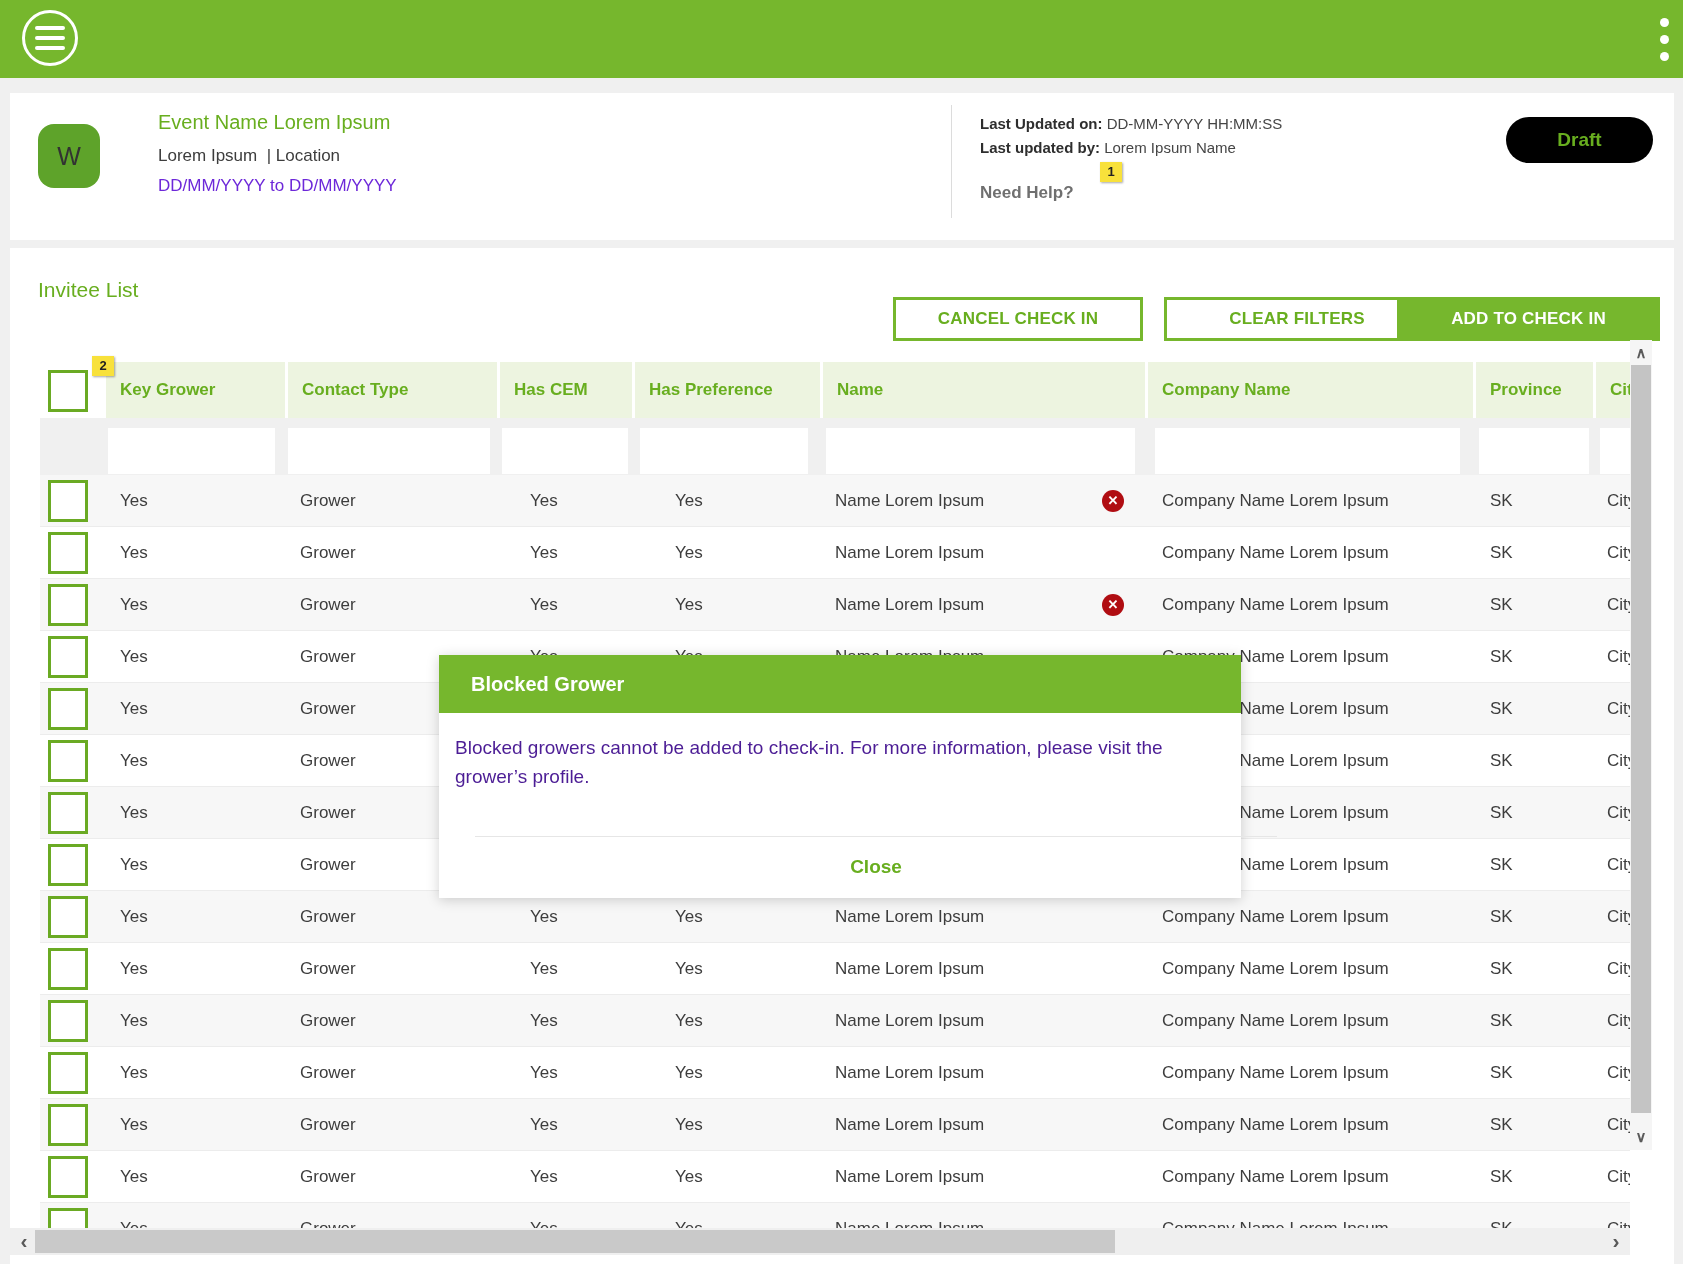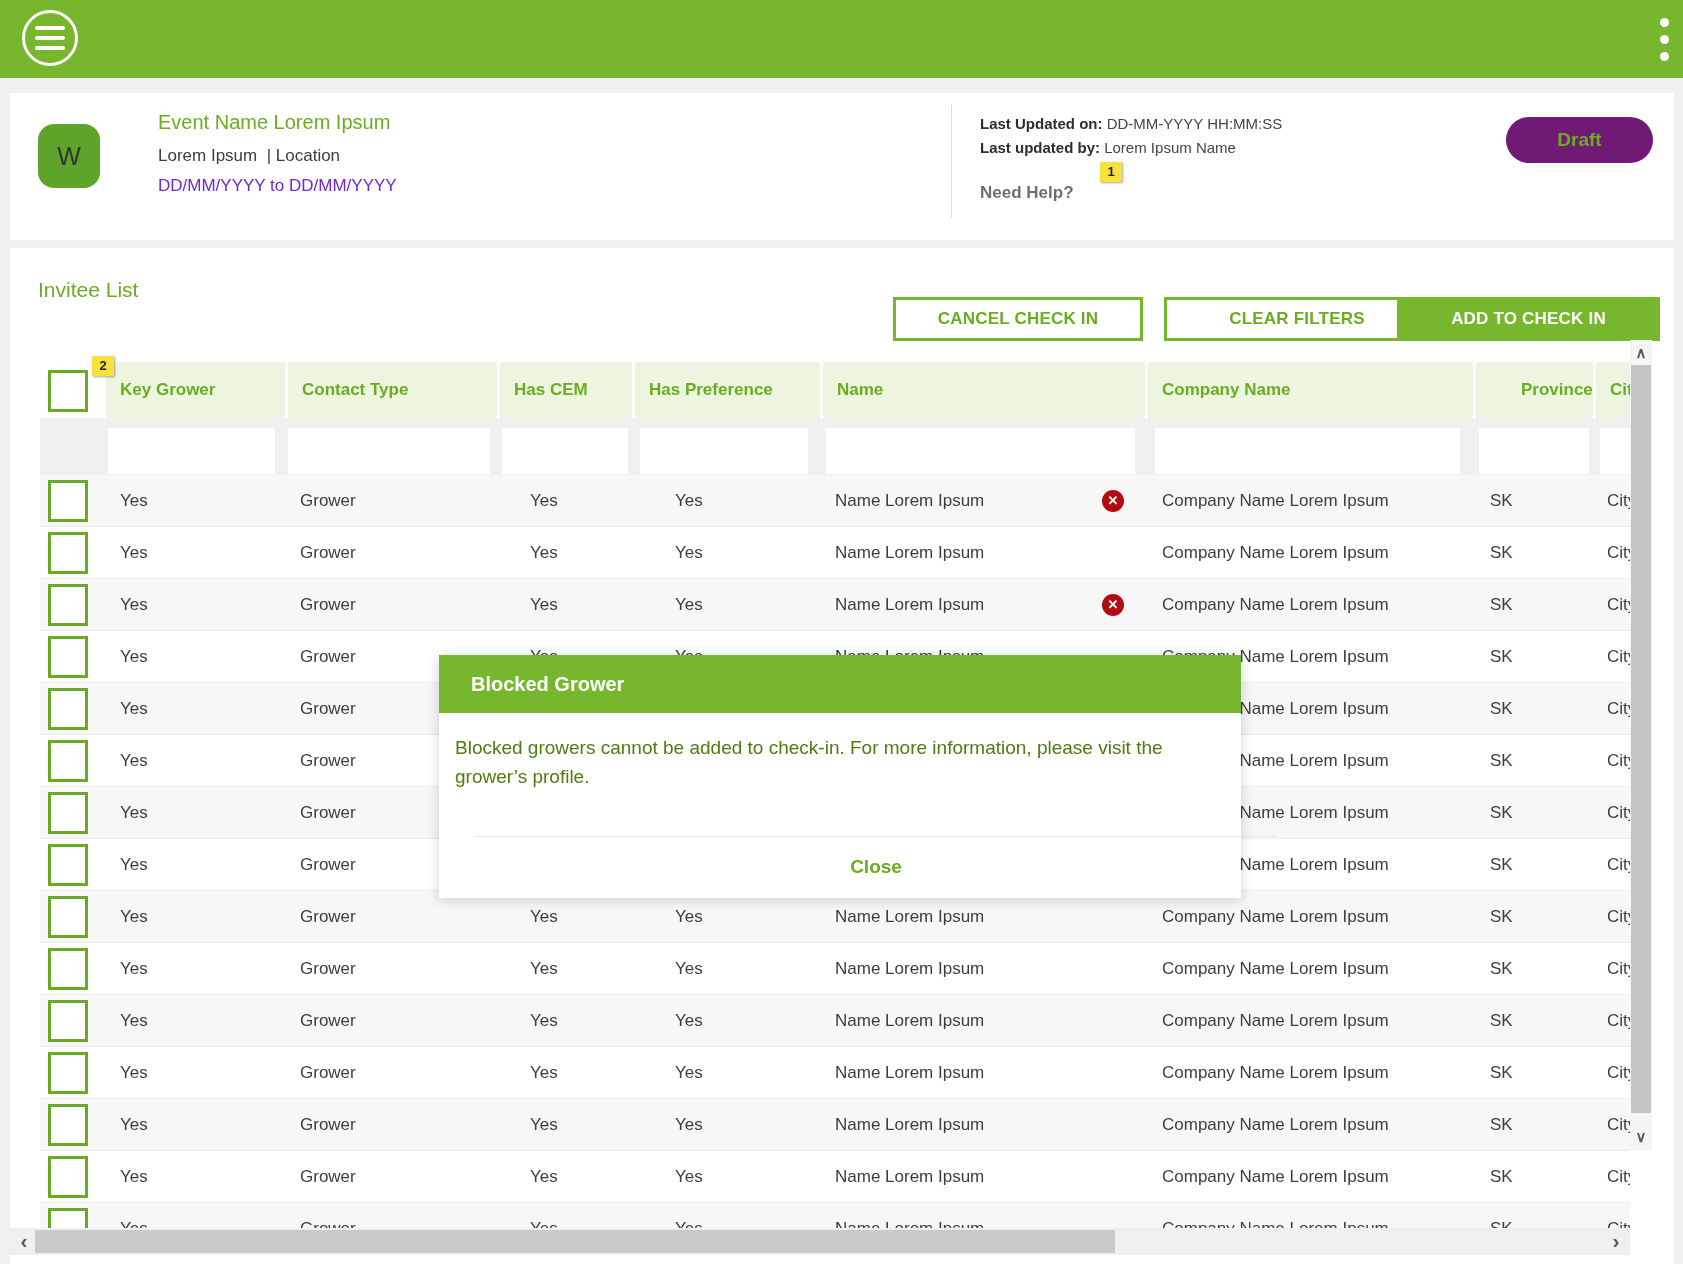--- a/index.html
+++ b/index.html
@@ -21,21 +21,21 @@
   .event-title{left:148px;top:18px;font-size:20px;color:#68ae1f;}
   .event-subtitle{left:148px;top:53px;font-size:17px;color:#3d3d3d;white-space:pre;}
   .event-dates{left:148px;top:83px;font-size:17px;color:#6d28d9;}
   .vdivider{left:941px;top:12px;width:1px;height:113px;background:#dcdcdc;}
   .lu-line{left:970px;font-size:15px;color:#454545;}
   .lu-line b{color:#2e2e2e;}
   .need-help{left:970px;top:90px;font-size:17px;font-weight:bold;color:#6f6f6f;cursor:pointer;}
   .badge{background:#f8e13b;color:#222;font-size:13px;font-weight:bold;text-align:center;
          box-shadow:1px 1px 2px rgba(0,0,0,.35);}
   .badge-1{left:1090px;top:69px;width:22px;height:20px;line-height:20px;}
-  .status-pill{left:1496px;top:24px;width:147px;height:46px;border-radius:23px;background:#701a75;
+  .status-pill{left:1496px;top:24px;width:147px;height:46px;border-radius:23px;background:#000000;
                color:#68ae1f;font-size:19px;font-weight:bold;display:flex;align-items:center;justify-content:center;}
 
   
   .main-card{left:10px;top:248px;width:1664px;height:1016px;background:#fff;}
   .section-title{left:28px;top:30px;font-size:21px;color:#68ae1f;}
   .btn{top:49px;height:44px;box-sizing:border-box;font-size:17px;font-weight:bold;text-align:center;
        display:flex;align-items:center;justify-content:center;cursor:pointer;letter-spacing:.2px;}
   .btn-outline{background:#fff;border:3px solid #76b72d;color:#68ae1f;}
   .btn-solid{background:#76b72d;color:#fff;border:3px solid #76b72d;}
   .btn-cancel{left:883px;width:250px;}
@@ -68,21 +68,21 @@
   .vthumb{position:absolute;left:1px;top:25px;width:20px;height:748px;background:#c4c4c4;cursor:pointer;}
   .hscroll{left:0px;top:980px;width:1620px;height:27px;background:#efefef;z-index:8;}
   .hscroll .arrow{position:absolute;top:0;width:24px;height:27px;color:#5a5a5a;font-size:21px;font-weight:bold;
                   text-align:center;line-height:25px;cursor:pointer;}
   .hthumb{position:absolute;left:25px;top:2px;width:1080px;height:23px;background:#c9c9c9;cursor:pointer;}
 
   
   .modal{left:439px;top:655px;width:802px;height:243px;background:#fff;z-index:6;box-shadow:0 2px 12px rgba(0,0,0,.18);}
   .modal-head{position:absolute;left:0;top:0;width:100%;height:58px;background:#76b72d;}
   .modal-title{position:absolute;left:32px;top:0;line-height:58px;color:#fff;font-size:20px;font-weight:bold;}
-  .modal-body{position:absolute;left:16px;top:78px;width:760px;font-size:19px;color:#4d7c0f;line-height:29px;}
+  .modal-body{position:absolute;left:16px;top:78px;width:760px;font-size:19px;color:#4c1d95;line-height:29px;}
   .modal-foot{position:absolute;left:0;bottom:0;width:100%;height:62px;border-top:1px solid #e6e6e6;box-sizing:border-box;margin-left:36px;}
   .modal-close{position:absolute;left:0;top:0;width:100%;text-align:center;line-height:60px;
                color:#68ae1f;font-size:19px;font-weight:bold;cursor:pointer;}
 </style>
 </head>
 <body>
 
 <div class="page">
 
   <div class="abs topbar">
@@ -135,21 +135,21 @@
         </div>
         <div class="th-cell" style="left: 592px; width: 188px;">
           <span>Has Preference</span>
         </div>
         <div class="th-cell" style="left: 780px; width: 325px;">
           <span>Name</span>
         </div>
         <div class="th-cell" style="left: 1105px; width: 328px;">
           <span>Company Name</span>
         </div>
-        <div class="th-cell" style="left: 1433px; width: 120px; padding-left: 31px;">
+        <div class="th-cell" style="left: 1433px; width: 120px;">
           <span>Province</span>
         </div>
         <div class="th-cell" style="left: 1553px; width: 37px;">
           <span>City</span>
         </div>
       </div>
 
     <div class="abs filters" id="filters">
         <input class="filter-input" style="left: 68px; width: 167px;">
         <input class="filter-input" style="left: 248px; width: 202px;">

